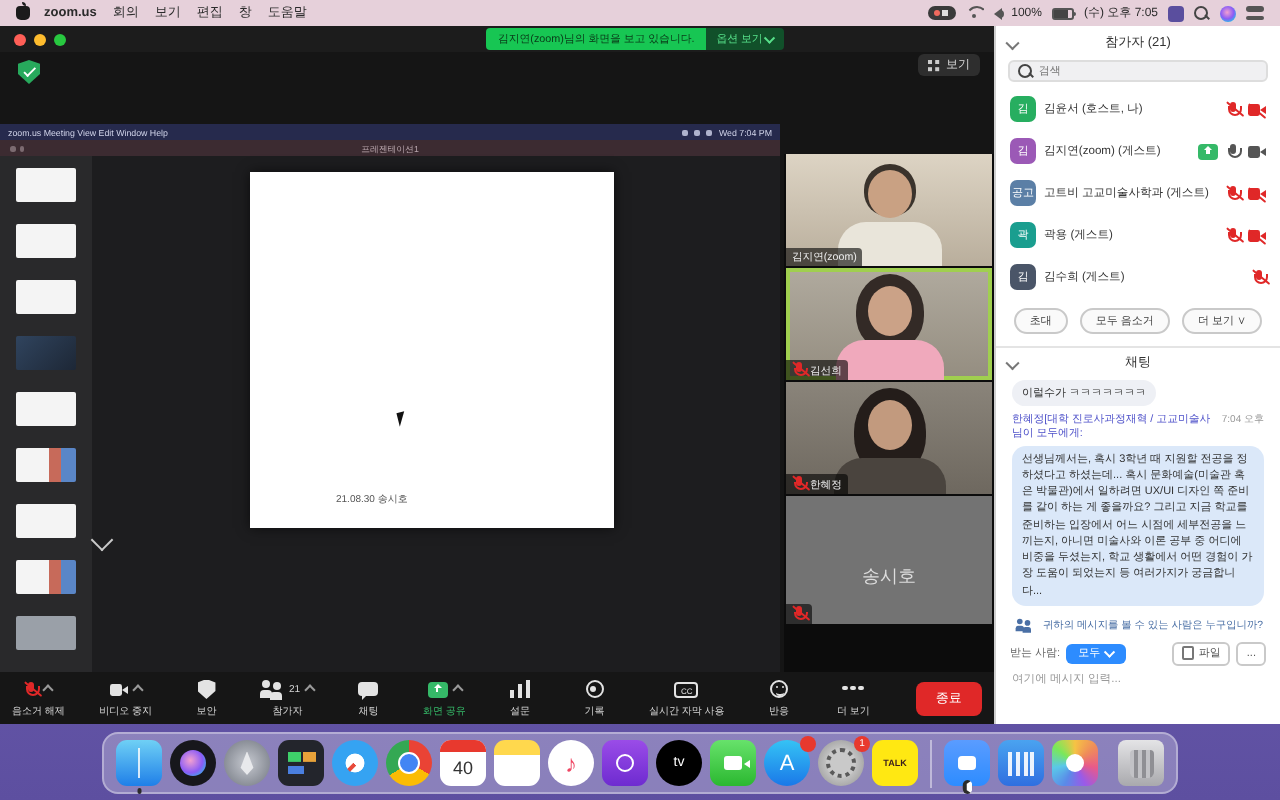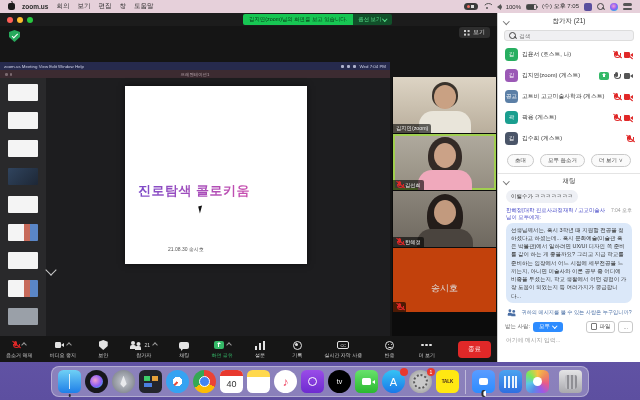--- a/index.html
+++ b/index.html
@@ -67,21 +67,21 @@
   #slide-sub{position:absolute;left:43px;top:160px;font-size:5px;color:#555;}
   #cursor{position:absolute;left:74px;top:120px;width:0;height:0;border-left:4px solid #111;border-bottom:7px solid transparent;transform:rotate(-14deg);}
 
   
   #videos{position:absolute;left:392px;top:64px;width:105px;height:259px;background:#0c0c0c;}
   .vtile{position:absolute;left:1px;width:103px;height:56px;overflow:hidden;background:#222;}
   .vtile.active{outline:2px solid #a0cf4f;outline-offset:-2px;z-index:2;}
   .v0{top:0;background:linear-gradient(180deg,#ddd4c4,#b9ae9c);}
   .v1{top:57px;background:linear-gradient(180deg,#b0aa9e,#948d80);}
   .v2{top:114px;background:linear-gradient(180deg,#8a847a,#6e685f);}
-  .v3{top:171px;height:64px;background:#c2410c;}
+  .v3{top:171px;height:64px;background:#737373;}
   .hair{position:absolute;left:50%;transform:translateX(-50%);border-radius:50% 50% 45% 45%;}
   .face{position:absolute;left:50%;transform:translateX(-50%);border-radius:50%;}
   .torso{position:absolute;left:50%;transform:translateX(-50%);border-radius:14px 14px 0 0;}
   .v0 .hair{top:5px;width:26px;height:26px;background:#3a332c;}
   .v0 .face{top:8px;width:22px;height:24px;background:#c9a183;}
   .v0 .torso{bottom:-4px;width:52px;height:26px;background:#e9e5da;}
   .v1 .hair{top:3px;width:34px;height:38px;background:#332a26;}
   .v1 .face{top:9px;width:22px;height:25px;background:#cba287;}
   .v1 .torso{bottom:-4px;width:54px;height:24px;background:#f0a9bc;}
   .v2 .hair{top:3px;width:36px;height:44px;background:#241d1a;}
@@ -280,21 +280,20 @@
           <div class="thumb "></div>
           <div class="thumb "></div>
           <div class="thumb d"></div>
           <div class="thumb "></div>
           <div class="thumb c"></div>
           <div class="thumb "></div>
           <div class="thumb c"></div>
           <div class="thumb g"></div>
         </div>
       <div id="slide">
-        <div id="slide-title">진로탐색 콜로키움</div>
         <div id="slide-sub">21.08.30 송시호</div>
         <div id="cursor"></div>
       </div>
     </div>
   </div>
 
   <div id="videos">
       <div class="vtile v0">
         <div class="hair"></div>
         <div class="face"></div>

